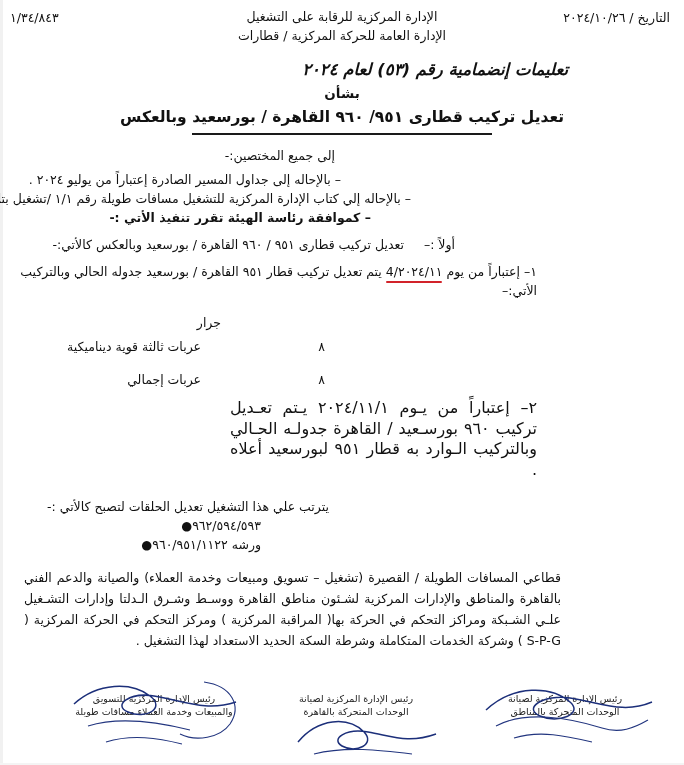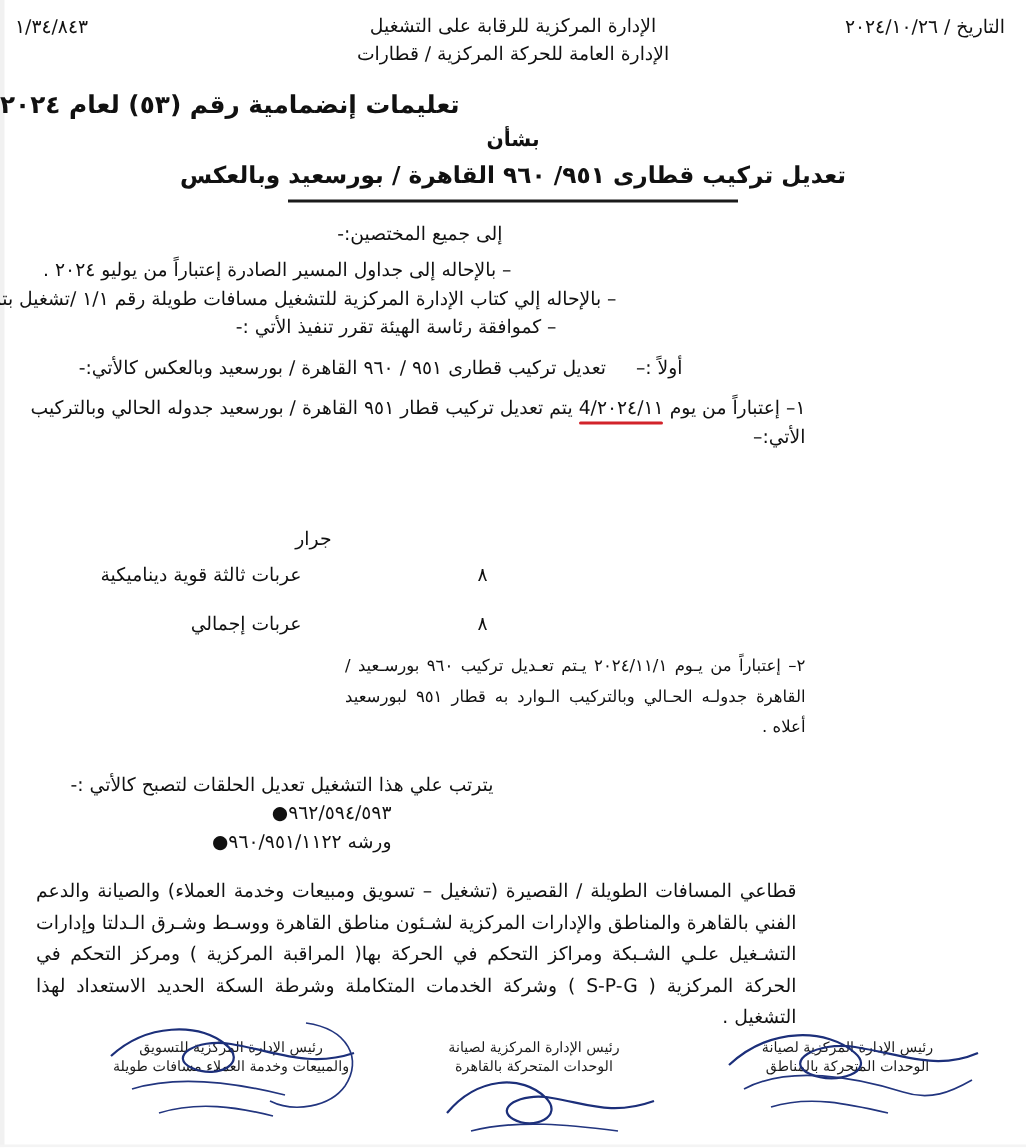--- a/index.html
+++ b/index.html
@@ -58,24 +58,25 @@
     font-size: 12.5px;
     white-space: nowrap;
   }
 
   
   .title-main {
     position: absolute;
     top: 60px;
     left: 0;
     width: 568px;
-    text-align: left;
+    text-align: right;
     font-size: 16.5px;
     font-weight: bold;
     letter-spacing: 1px;
+    font-style: italic;
   }
   .title-sub {
     position: absolute;
     top: 85px;
     left: 0;
     width: 684px;
     text-align: center;
     font-size: 13.5px;
     font-weight: bold;
   }
@@ -108,21 +109,21 @@
     position: relative;
     font-size: 12.5px;
     line-height: 19px;
     white-space: nowrap;
   }
   .ln-block {
     font-size: 12.5px;
     line-height: 19px;
   }
   .r-150 { padding-right: 150px; }
-  .r-190 { padding-right: 190px; }
+  .r-190 { padding-right: 190px; font-weight: bold; }
   .r-220 { padding-right: 220px; }
   .gap-2 { height: 4px; }
   .gap-5 { height: 8px; }
   .gap-9 { height: 13px; }
 
   .to-all {
     padding-right: 226px;
     font-size: 12.5px;
     line-height: 20px;
   }
@@ -150,42 +151,40 @@
     padding-right: 236px;
   }
   .wagrow .num {
     display: inline-block;
     width: 120px;
   }
   .jarar {
     font-size: 12.5px;
     padding-right: 340px;
     line-height: 20px;
-    margin-top: 36px;
   }
 
   .para {
-    font-size: 11px;
+    font-size: 16px;
     line-height: 20.5px;
     text-align: justify;
     direction: rtl;
   }
   .sec4 {
     position: relative;
     padding-right: 0;
   }
   .sec4-label {
     position: absolute;
     right: 624px;
     top: 0;
     font-size: 12.5px;
     white-space: nowrap;
   }
   .sec4-body {
-    margin-right: 30px;
     margin-left: 24px;
     font-size: 12.5px;
     line-height: 21px;
     text-align: justify;
   }
 
   
   .sigs {
     position: absolute;
     top: 678px;

